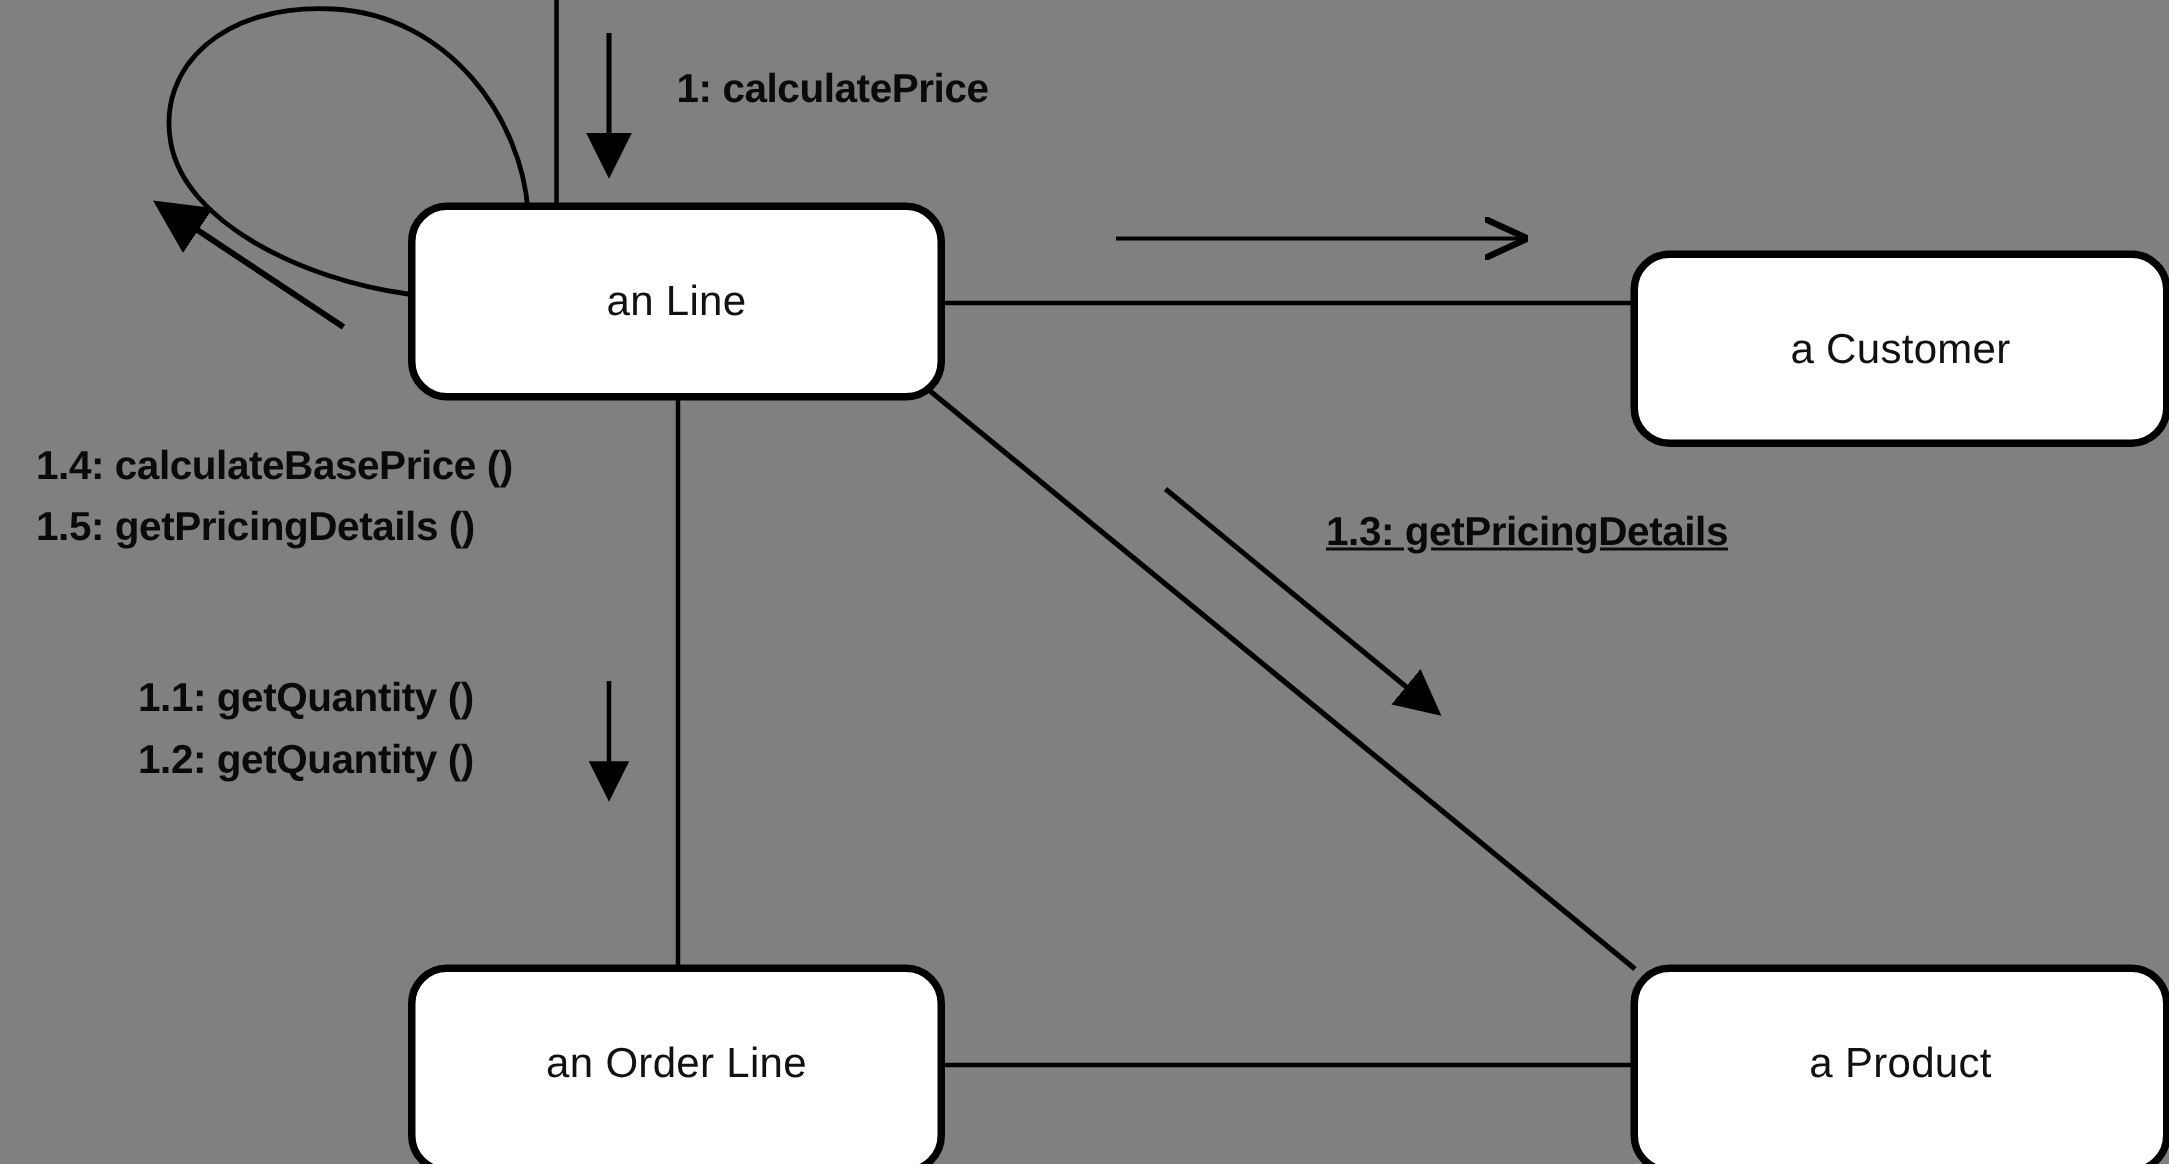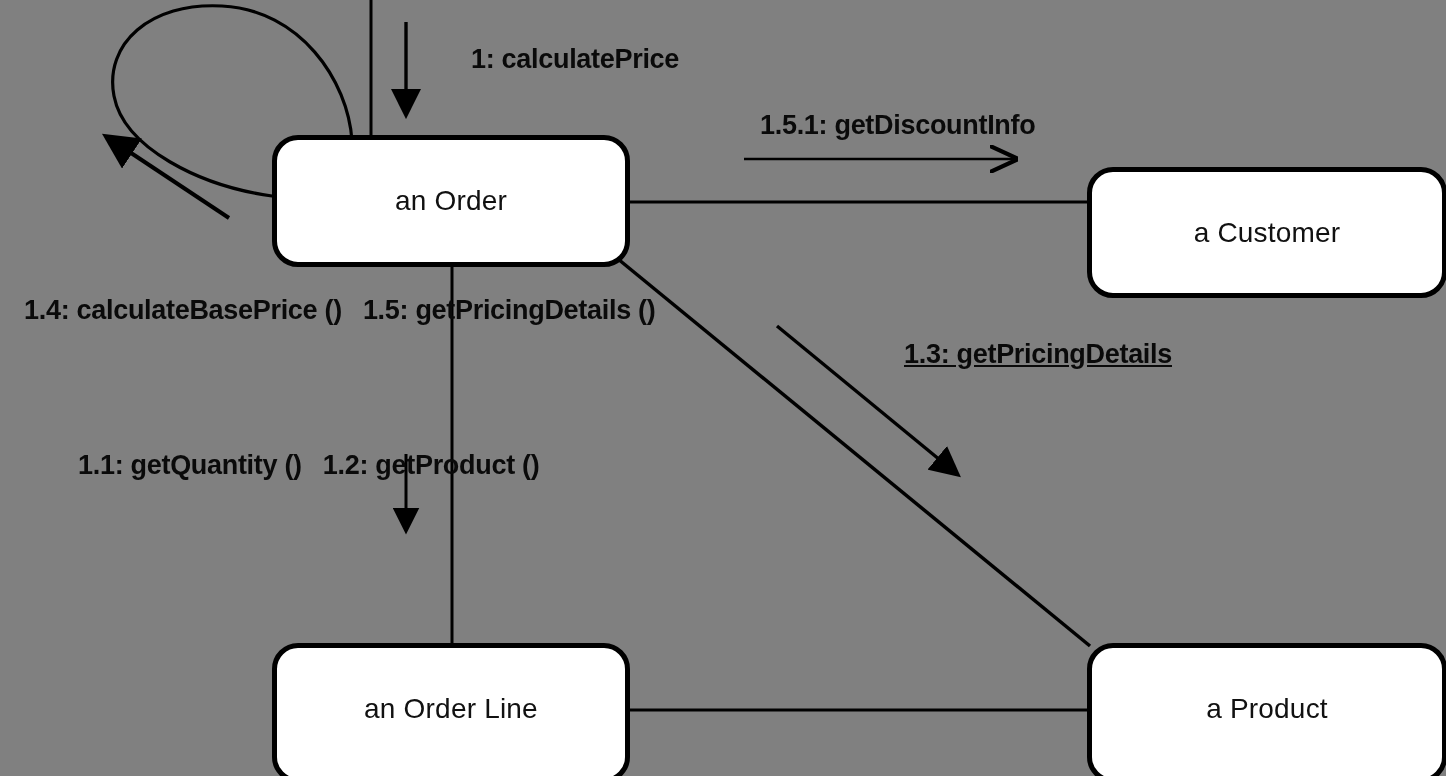--- a/index.html
+++ b/index.html
@@ -43,28 +43,27 @@
   }
   .msg-label {
     position: absolute;
     font-family: "Liberation Sans", sans-serif;
     font-size: 27px;
     font-weight: bold;
     color: #0a0a0a;
     white-space: nowrap;
     z-index: 6;
     letter-spacing: -0.3px;
-    margin-left: 20px;
   }
   .msg-stack {
     position: absolute;
     z-index: 6;
     display: flex;
-    flex-direction: row;
-    gap: 21px;
+    flex-direction: column;
+    gap: 10px;
   }
   .msg-stack .msg-line {
     font-family: "Liberation Sans", sans-serif;
     font-size: 27px;
     font-weight: bold;
     color: #0a0a0a;
     white-space: nowrap;
     letter-spacing: -0.3px;
   }
 </style>
@@ -101,44 +100,43 @@
     <line x1="229" y1="218" x2="107" y2="137" stroke="#000000" stroke-width="4" marker-end="url(#arrowSolid)"></line>
 
     <line x1="744" y1="159" x2="1016" y2="159" stroke="#000000" stroke-width="2.6" marker-end="url(#arrowOpen)"></line>
 
     <line x1="406" y1="454" x2="406" y2="530" stroke="#000000" stroke-width="3" marker-end="url(#arrowSolid)"></line>
 
     <line x1="777" y1="326" x2="957" y2="474" stroke="#000000" stroke-width="3.4" marker-end="url(#arrowSolid)"></line>
   </svg>
 
   <div class="object-box" style="left:272px; top:135px; width:358px; height:132px;">
-    <span class="object-label">an Order</span>
+    <span class="object-label">an Line</span>
   </div>
 
   <div class="object-box" style="left:1087px; top:135px; width:360px; height:131px;margin-top:32px;">
     <span class="object-label">a Customer</span>
   </div>
 
   <div class="object-box" style="left:272px; top:643px; width:358px; height:140px;">
     <span class="object-label" style="margin-top:-8px;">an Order Line</span>
   </div>
 
   <div class="object-box" style="left:1087px; top:643px; width:360px; height:140px;">
     <span class="object-label" style="margin-top:-8px;">a Product</span>
   </div>
 
   <div class="msg-label" style="left:451px; top:44px;">1: calculatePrice</div>
 
-  <div class="msg-label" style="left:740px; top:110px;">1.5.1: getDiscountInfo</div>
 
   <div class="msg-label" style="left:884px; top:339px;text-decoration:underline;">1.3: getPricingDetails</div>
 
   <div class="msg-stack" style="left:24px; top:295px;">
     <div class="msg-line">1.4: calculateBasePrice ()</div>
     <div class="msg-line">1.5: getPricingDetails ()</div>
   </div>
 
-  <div class="msg-stack" style="left:78px; top:450px;">
+  <div class="msg-stack" style="left:92px; top:450px;">
     <div class="msg-line">1.1: getQuantity ()</div>
-    <div class="msg-line">1.2: getProduct ()</div>
+    <div class="msg-line">1.2: getQuantity ()</div>
   </div>
 
 </div>
 
 </body></html>

